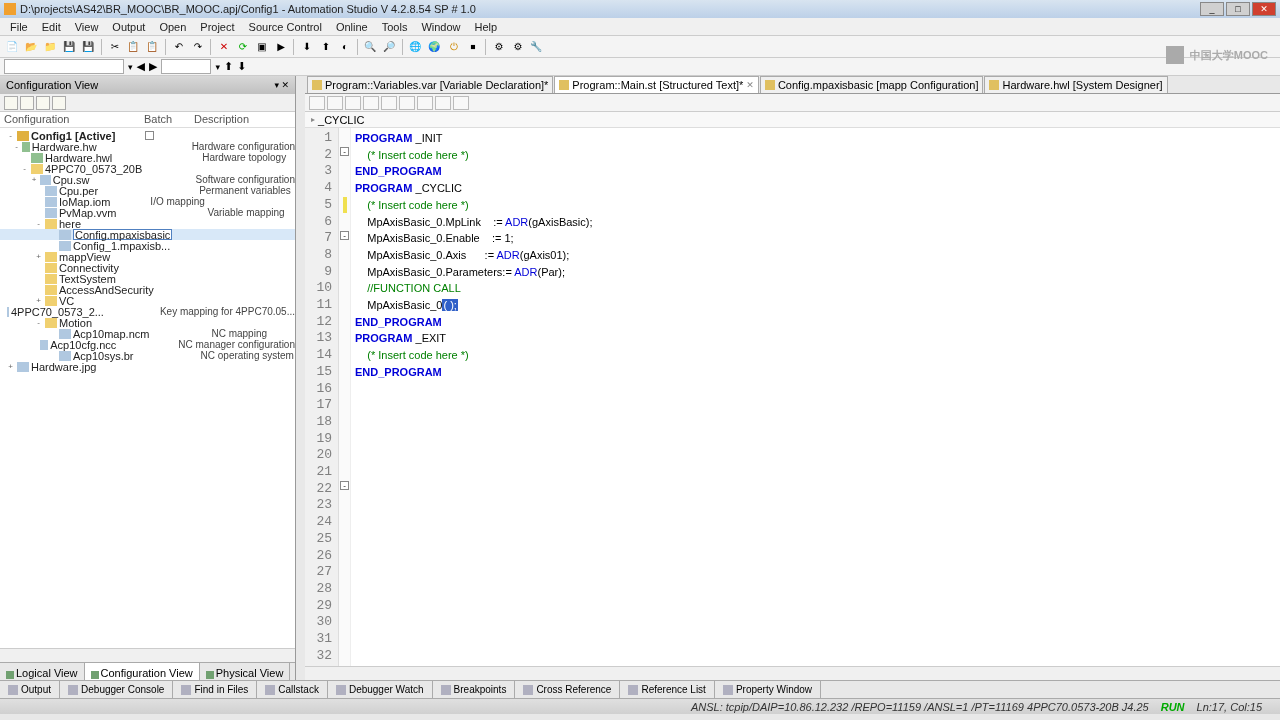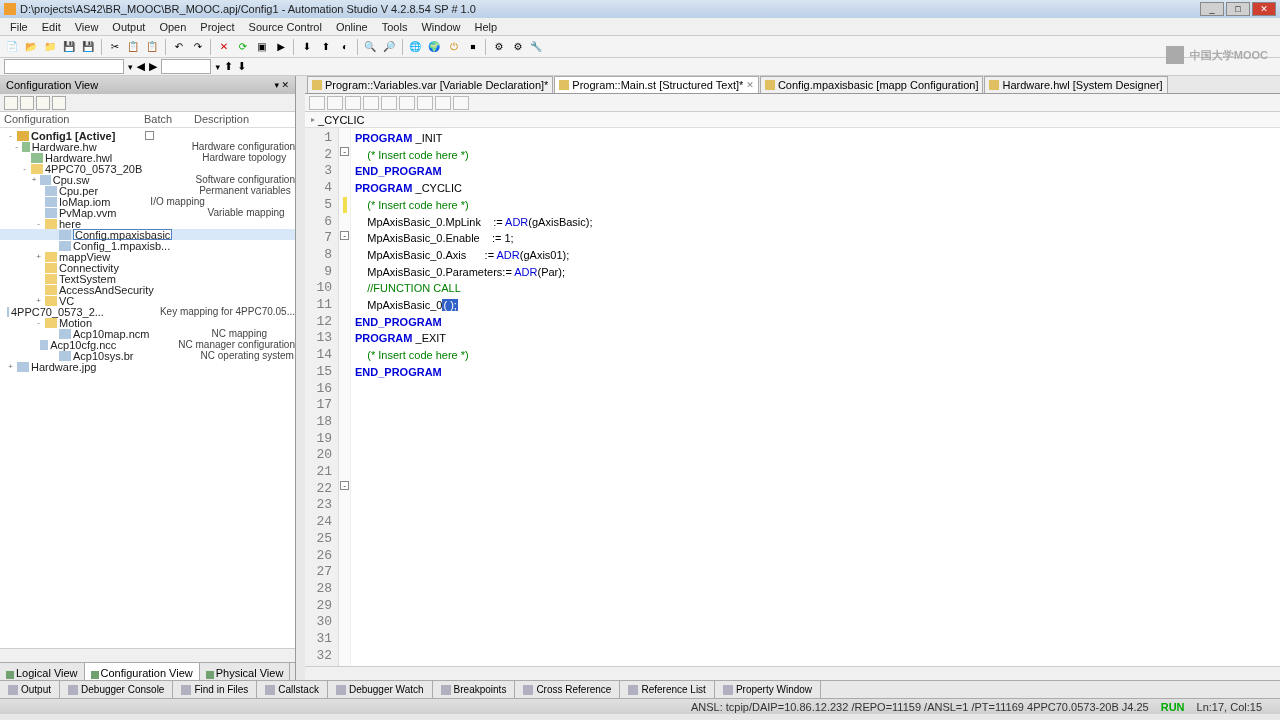--- a/index.html
+++ b/index.html
@@ -57,21 +57,21 @@
 .code { flex: 1; font-family: "Courier New", monospace; font-size: 13px; line-height: 16.7px; padding: 2px 4px; white-space: pre; position: relative; }
 .kw { color: #0000d8; font-weight: bold; }
 .fn { color: #0000d8; }
 .cm { color: #008000; }
 .sel-code { background: #3060c8; color: #fff; padding: 0 1px; }
 .yellow-mark { position: absolute; left: -12px; width: 4px; height: 16px; background: #f0e050; }
 .bottom-tabs { height: 18px; background: #e8e8e8; display: flex; border-top: 1px solid #aaa; }
 .bottom-tab { padding: 1px 8px; font-size: 10px; border-right: 1px solid #aaa; display: flex; align-items: center; gap: 3px; }
 .bottom-tab .bi { width: 10px; height: 10px; background: #b0b0c0; }
 .statusbar { height: 16px; background: linear-gradient(#e0e0e0, #d0d0d0); display: flex; align-items: center; padding: 0 6px; font-size: 10px; color: #333; border-top: 1px solid #aaa; }
-.statusbar .sseg { margin-right: 12px; }
+.statusbar .sseg { margin-right: 12px; font-style: italic; }
 .statusbar .run { color: #0a0; font-weight: bold; }
 .watermark { position: absolute; right: 12px; top: 46px; font-size: 18px; color: #aaa; font-weight: bold; display: flex; align-items: center; gap: 6px; }
 .watermark .wic { width: 18px; height: 18px; background: #aaa; }
 .hscroll { height: 14px; background: #f0f0f0; border-top: 1px solid #ccc; }
 </style>
 </head>
 <body>
 
 <div class="titlebar">
   <span class="icon"></span>

